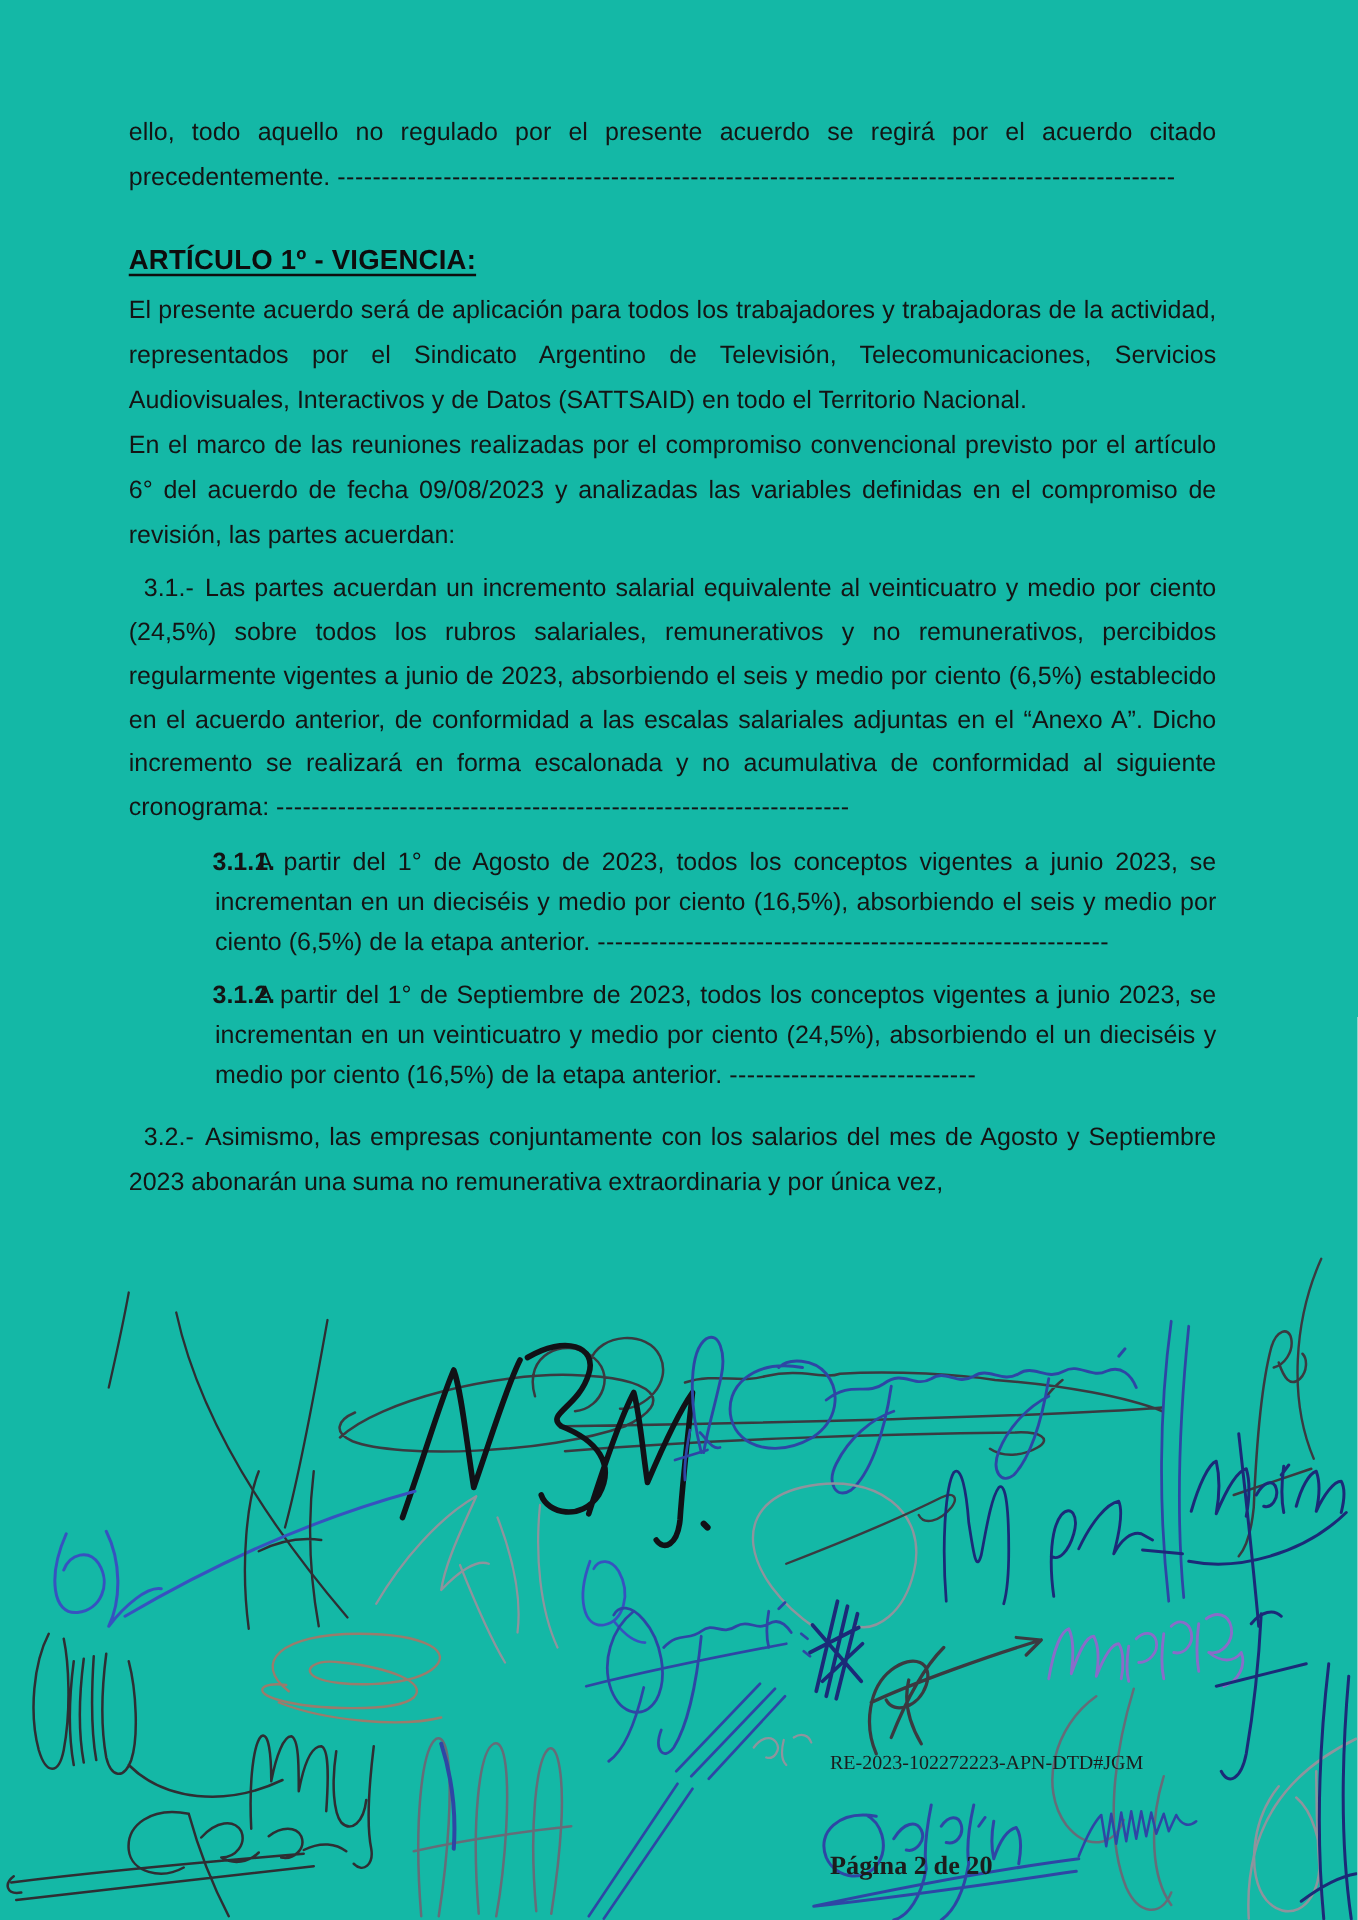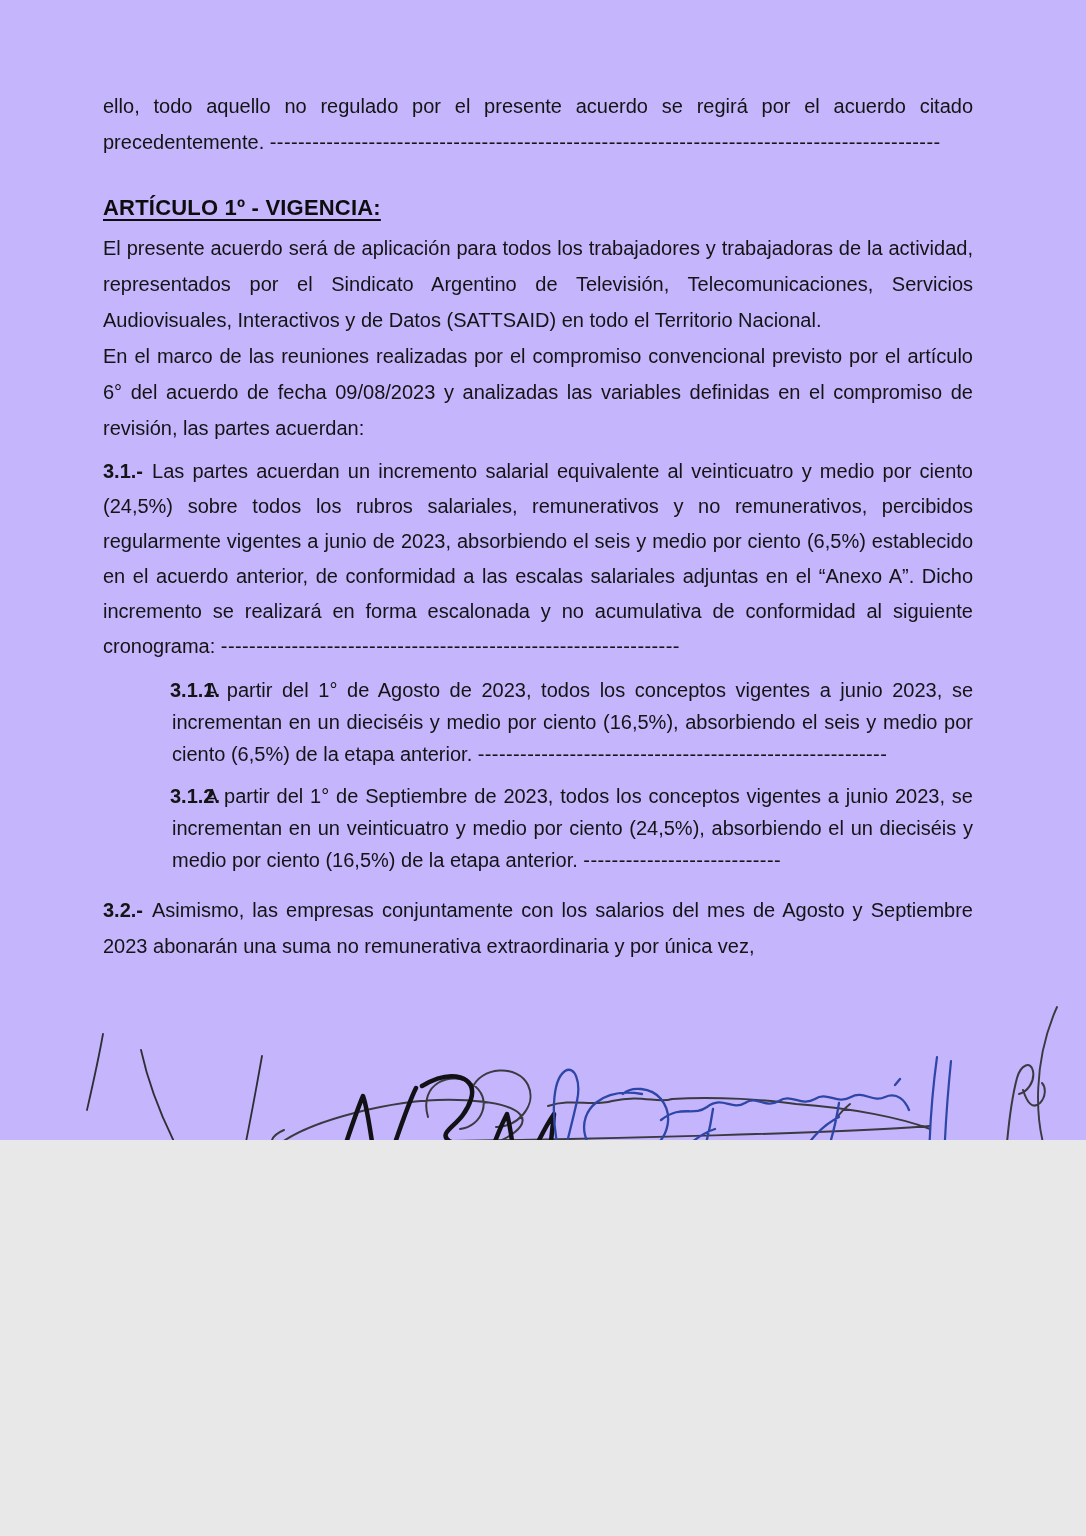--- a/index.html
+++ b/index.html
@@ -1,19 +1,19 @@
 <!DOCTYPE html>
 <html><head>
 <meta charset="utf-8">
 <style>
   html,body{margin:0;padding:0;background:#e8e8e8;}
   .page{
     position:relative;
-    width:1086px;height:1140px;
-    background:#c4b5fd;
+    width:1086px;height:1536px;
+    background:#14b8a6;
     margin:0 auto;
     overflow:hidden;
     font-family:"Liberation Sans",sans-serif;
     color:#141414;
   }
   .content{
     position:absolute;
     left:103px; top:88px;
     width:870px;
   }
@@ -28,21 +28,21 @@
     font-weight:bold;
     line-height:28px;
     margin:12px 0 8px 0;
     color:#0d0d0d;
     text-decoration:underline;
     text-decoration-thickness:2px;
     text-underline-offset:4px;
     letter-spacing:0.2px;
   }
   .clause{margin-top:8px;}
-  .num{font-weight:bold;margin-right:9px;}
+  .num{font-weight:normal;margin-right:9px;margin-left:12px;}
   .sub{
     position:relative;
     padding-left:69px;
     margin-top:10px;
     font-size:20px;
     line-height:32px;
     text-align:justify;
     text-indent:33px;
   }
   .sub .marker{

